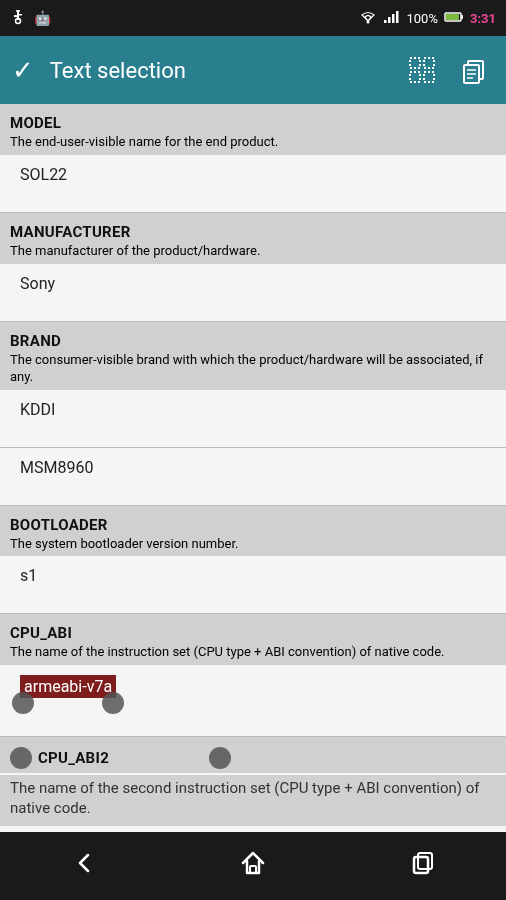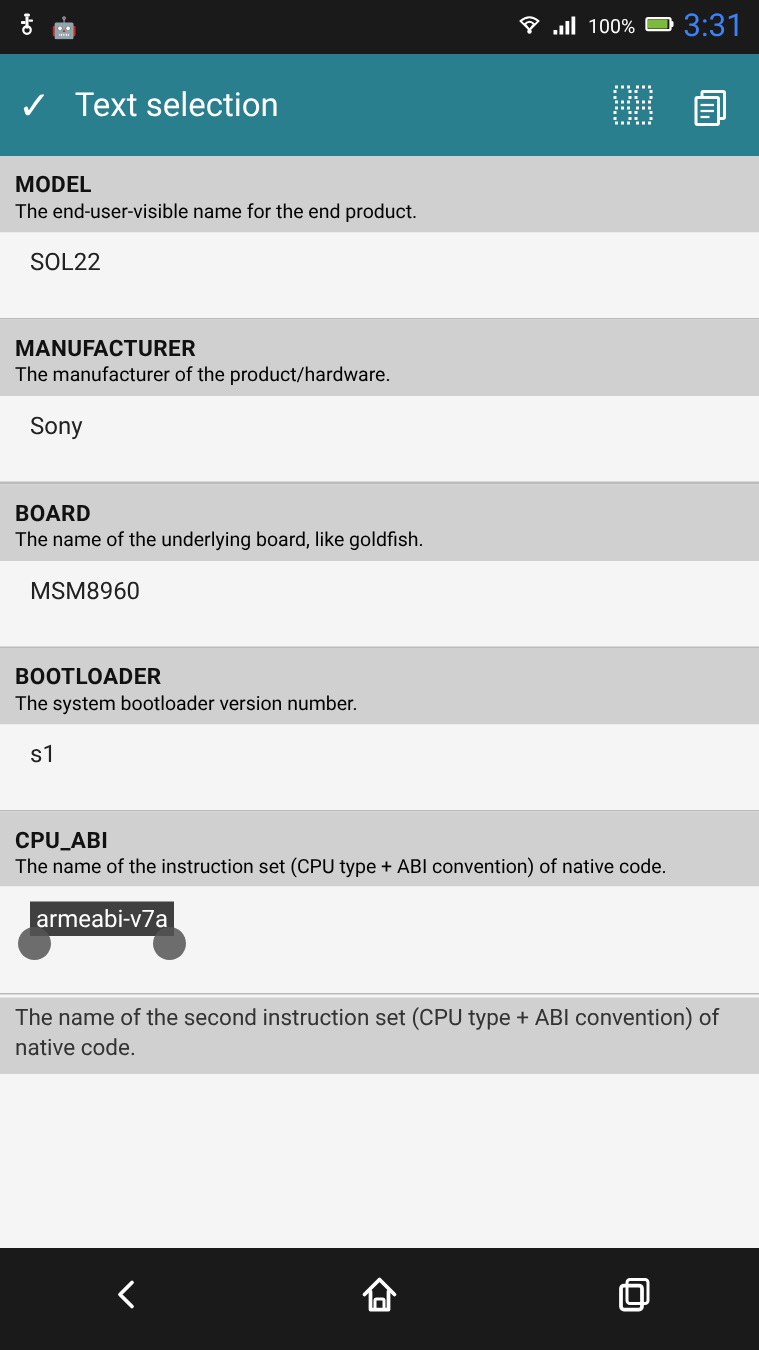--- a/index.html
+++ b/index.html
@@ -117,21 +117,21 @@
       height: 1px;
       background: #bbb;
     }
 
     
     .selected-text-container {
       position: relative;
       display: inline-block;
     }
     .selected-text {
-      background: #404040;
+      background: #7f1d1d;
       color: white;
       padding: 2px 4px;
       font-size: 16px;
     }
     .handle-left, .handle-right {
       position: absolute;
       bottom: -18px;
       width: 22px;
       height: 22px;
       background: #555;
@@ -194,21 +194,21 @@
       </svg>
     </span>
     <span style="font-size:13px;color:white;">100%</span>
     <span style="font-size:13px;">
       <svg width="20" height="12" viewBox="0 0 20 12" fill="none" stroke="white" stroke-width="1.5">
         <rect x="1" y="2" width="16" height="8" rx="1"></rect>
         <rect x="2" y="3" width="13" height="6" rx="0.5" fill="#7cba3d" stroke="none"></rect>
         <rect x="17" y="4" width="2" height="4" rx="1" fill="white" stroke="none"></rect>
       </svg>
     </span>
-    <span style="font-size:21px;color:#3b82f6;font-weight:400;">3:31</span>
+    <span style="font-size:13px;color:#ec4899;font-weight:700;">3:31</span>
   </div>
 </div>
 
 <div class="app-bar">
   <span class="app-bar-check">✓</span>
   <span class="app-bar-title">Text selection</span>
   <div class="app-bar-icons">
     <div class="app-bar-icon-btn">
       <svg class="grid-icon-svg" viewBox="0 0 30 30" fill="none">
         <rect x="3" y="3" width="10" height="10" stroke="white" stroke-width="2" fill="none" stroke-dasharray="2,2"></rect>
@@ -242,27 +242,30 @@
 
   <div class="row-group">
     <div class="row-header">
       <div class="row-label">MANUFACTURER</div>
       <div class="row-desc">The manufacturer of the product/hardware.</div>
     </div>
     <div class="row-value">Sony</div>
   </div>
   <div class="divider"></div>
 
-  <div class="divider"></div>
-
-  <div class="row-group">
-    <div class="row-header">
-      <div class="row-label">BOARD</div>
-      <div class="row-desc">The name of the underlying board, like goldfish.</div>
-    </div>
+  <div class="row-group">
+    <div class="row-header">
+      <div class="row-label">BRAND</div>
+      <div class="row-desc">The consumer-visible brand with which the product/hardware will be associated, if any.</div>
+    </div>
+    <div class="row-value">KDDI</div>
+  </div>
+  <div class="divider"></div>
+
+  <div class="row-group">
     <div class="row-value">MSM8960</div>
   </div>
   <div class="divider"></div>
 
   <div class="row-group">
     <div class="row-header">
       <div class="row-label">BOOTLOADER</div>
       <div class="row-desc">The system bootloader version number.</div>
     </div>
     <div class="row-value">s1</div>
@@ -278,20 +281,28 @@
       <div class="selected-text-container">
         <span class="selected-text">armeabi-v7a</span>
         <div class="handle-left"></div>
         <div class="handle-right"></div>
       </div>
     </div>
   </div>
   <div class="divider"></div>
 
   <div class="row-group">
+    <div class="row-header" style="display:flex;align-items:center;">
+
+      <div style="display:flex;align-items:center;gap:0;">
+        <div style="width:22px;height:22px;background:#555;border-radius:50%;opacity:0.85;margin-right:2px;flex-shrink:0;"></div>
+        <div class="row-label" style="padding-left:4px;">CPU_ABI2</div>
+        <div style="width:22px;height:22px;background:#555;border-radius:50%;opacity:0.85;margin-left:100px;flex-shrink:0;"></div>
+      </div>
+    </div>
     <div class="row-desc" style="padding: 4px 10px 8px 10px; background:#d0d0d0; font-size:15px; color:#333; line-height:1.3;">The name of the second instruction set (CPU type + ABI convention) of native code.</div>
   </div>
 
 </div>
 
 <div class="bottom-nav">
   <div class="nav-btn">
     <svg width="32" height="32" viewBox="0 0 32 32" fill="none">
       <path d="M20 8 L12 16 L20 24" stroke="white" stroke-width="2.5" stroke-linecap="round" stroke-linejoin="round" fill="none"></path>
     </svg>

